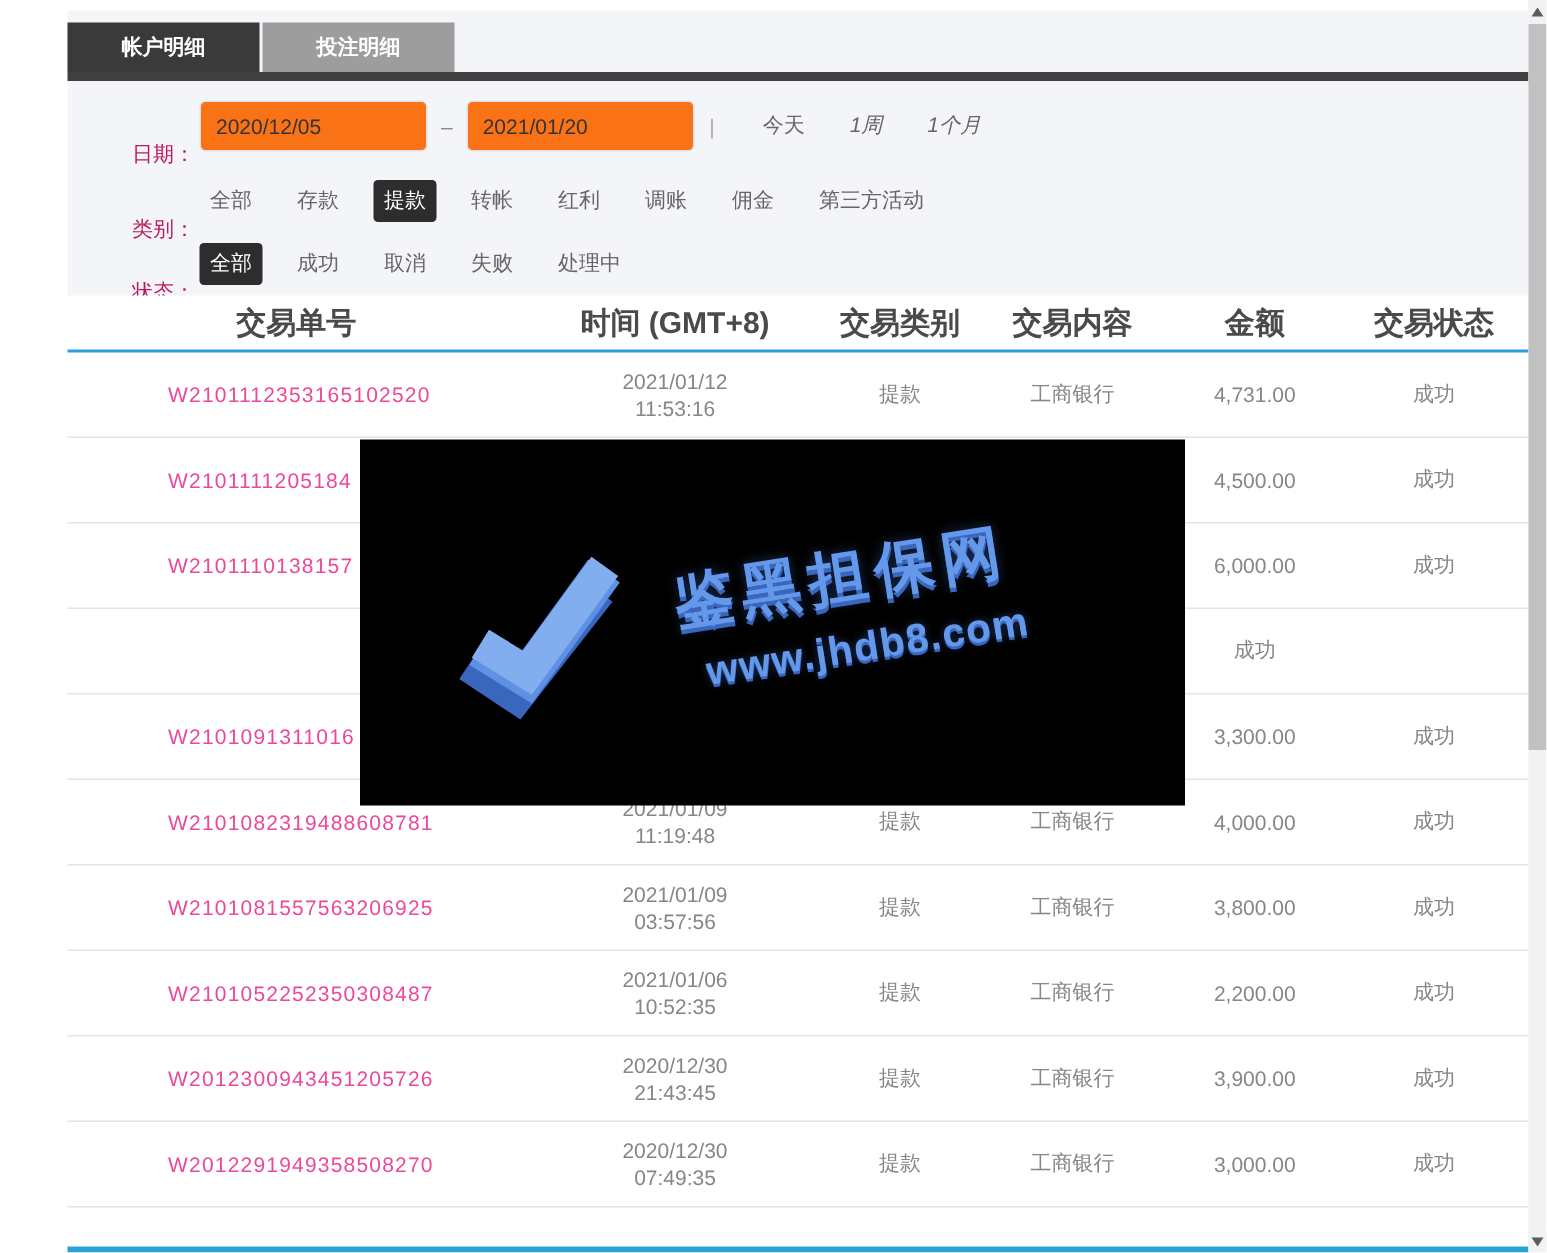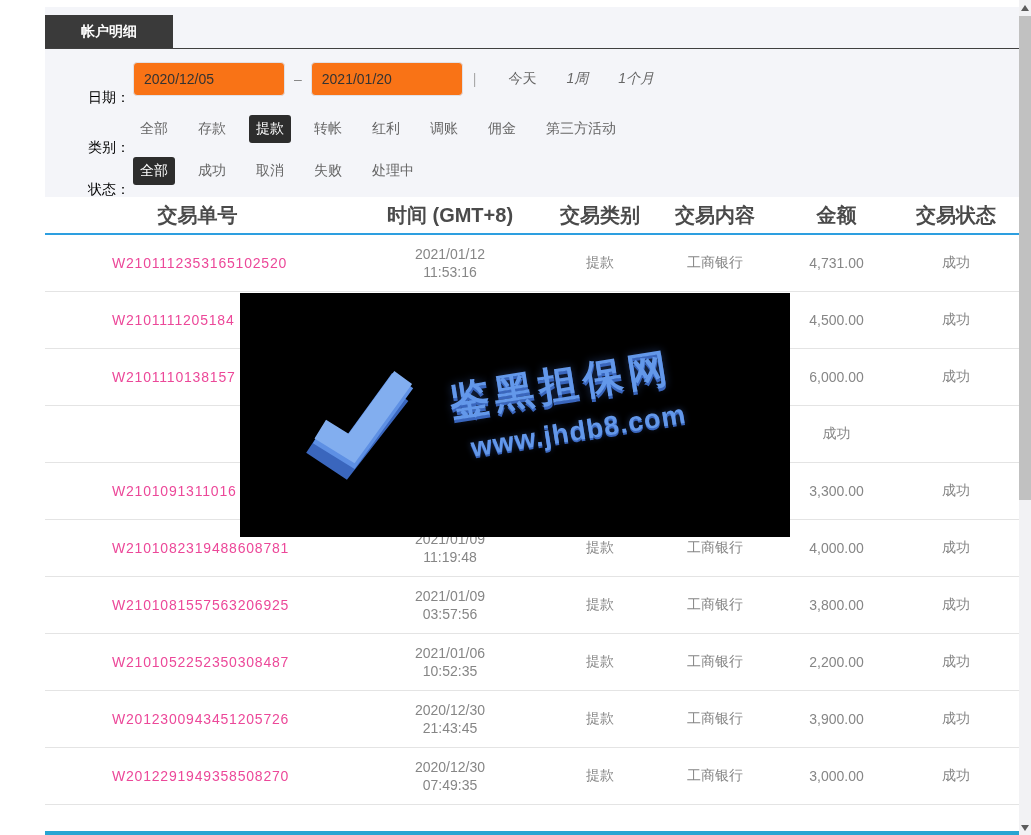--- a/index.html
+++ b/index.html
@@ -6,32 +6,32 @@
   body{
     width:1031px;height:835px;position:relative;overflow:hidden;
     background:#ffffff;
     font-family:"Liberation Sans","DejaVu Sans",sans-serif;
   }
   .content{
     position:absolute;left:45px;top:7px;width:974px;height:828px;
     background:#f4f5f9;
   }
   
-  .tabbar{padding-top:8px;border-bottom:1px solid #404040;display:flex;}
+  .tabbar{padding-top:8px;border-bottom:6px solid #404040;display:flex;}
   .tab{
     width:128px;height:33px;line-height:33px;text-align:center;
     color:#ffffff;font-size:14px;font-weight:bold;cursor:pointer;
   }
   .tab.active{background:#3a3a3a;}
   .tab.inactive{background:#9d9d9d;margin-left:2px;}
   
   .filters{padding:13px 0 0 43px;font-size:14px;color:#555;}
   .frow{display:flex;align-items:center;}
   .frow-date{height:34px;margin-bottom:19px;}
-  .flabel{margin-right:3px;color:#000000;margin-top:37px;}
+  .flabel{margin-right:3px;color:#be185d;margin-top:37px;}
   .date-input{
     width:130px;height:32px;border:1px solid #e1e1e6;border-radius:4px;
     background:#f97316;padding:0 10px;font-size:14px;color:#333;
     font-family:"Liberation Sans","DejaVu Sans",sans-serif;outline:none;
   }
   .dash{margin:0 9px;color:#888;}
   .vdiv{margin:0 8px 0 10px;color:#aaa;}
   .quick{color:#666;margin-left:24px;cursor:pointer;}
   .quick + .quick{margin-left:30px;font-style:italic;}
   .frow-opts{height:28px;margin-bottom:14px;}
@@ -103,20 +103,21 @@
     background:#28a5d2;z-index:6;
   }
 </style>
 </head>
 <body>
 
 <div class="content">
 
   <div class="tabbar">
     <div class="tab active">帐户明细</div>
+    <div class="tab inactive">投注明细</div>
   </div>
 
   <div class="filters">
 
     <div class="frow frow-date">
       <span class="flabel">日期：</span>
       <input class="date-input" type="text" value="2020/12/05" style="">
       <span class="dash">–</span>
       <input class="date-input" type="text" value="2021/01/20" style="">
       <span class="vdiv">|</span>

